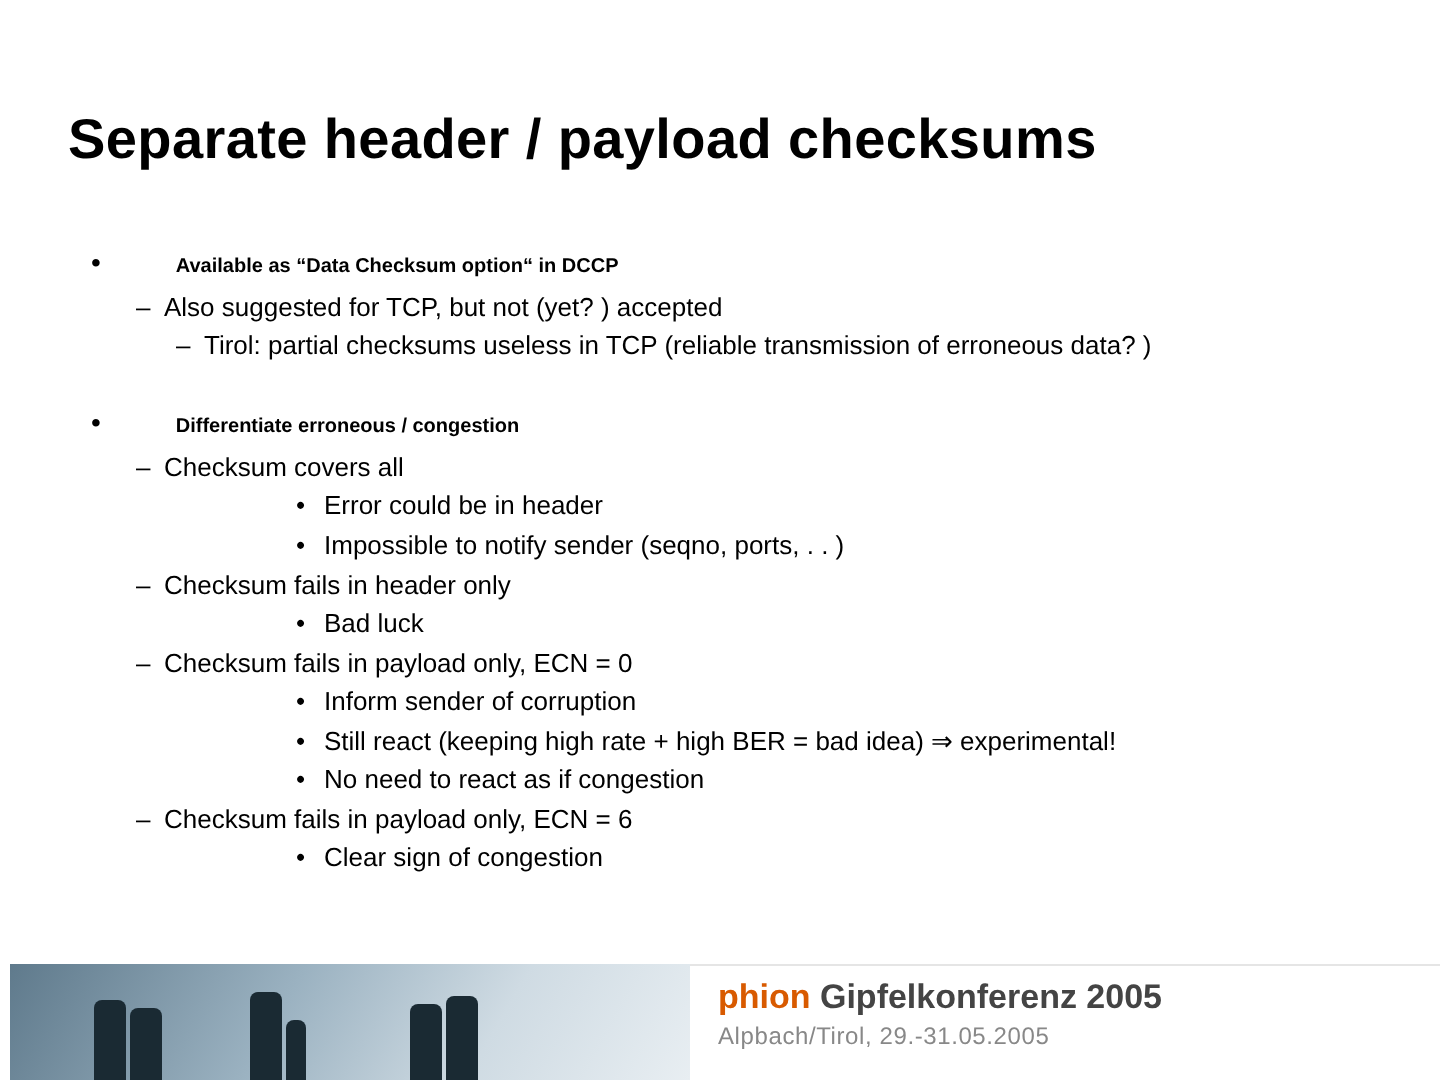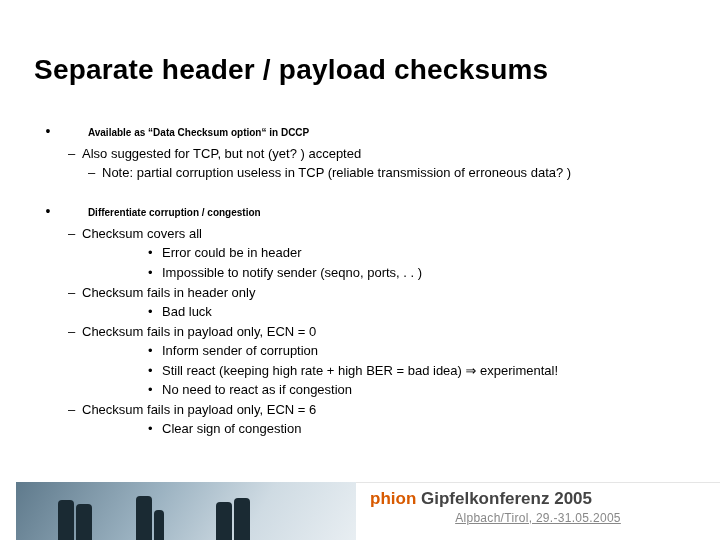--- a/index.html
+++ b/index.html
@@ -76,21 +76,21 @@
     margin-bottom: 2px;
   }
   .b2-wrap .dash {
     display: inline-block;
     width: 14px;
     text-indent: 0;
   }
   
   .footer {
     position: absolute;
-    left: 16px;
+    left: 5px;
     right: 0;
     bottom: 0;
     height: 58px;
     display: flex;
   }
   .footer-photo {
     flex: 0 0 340px;
     background: linear-gradient(120deg, #5f7a8c 0%, #9bb2c1 40%, #cfdbe3 70%, #e8eef2 100%);
     position: relative;
     overflow: hidden;
@@ -122,50 +122,49 @@
     color: #d85a00;
     font-weight: bold;
   }
   .conf-line1 .gipfel {
     color: #444;
   }
   .conf-line2 {
     font-size: 12px;
     color: #888;
     margin-top: 2px;
-    text-align: center;
+    text-align: left;
     letter-spacing: 0.3px;
-    text-decoration: underline;
   }
 </style>
 </head>
 <body>
 
 <div class="slide">
 
   <div class="title">Separate header / payload checksums</div>
 
   <div class="body">
 
     <div class="b1">
       <span class="dot">•</span>
       <span class="b1-text">Available as “Data Checksum option“ in DCCP</span>
     </div>
     <div class="b2">
       <span class="dash">–</span><span>Also suggested for TCP, but not (yet? ) accepted</span>
     </div>
     <div class="b2-wrap">
-      <span class="dash">–</span><span>Note: partial corruption useless in TCP (reliable transmission of erroneous data? )</span>
+      <span class="dash">–</span><span>Tirol: partial checksums useless in TCP (reliable transmission of erroneous data? )</span>
     </div>
 
     <div class="spacer"></div>
 
     <div class="b1">
       <span class="dot">•</span>
-      <span class="b1-text">Differentiate corruption / congestion</span>
+      <span class="b1-text">Differentiate erroneous / congestion</span>
     </div>
 
     <div class="b2"><span class="dash">–</span><span>Checksum covers all</span></div>
     <div class="b3"><span class="dot3">•</span><span>Error could be in header</span></div>
     <div class="b3"><span class="dot3">•</span><span>Impossible to notify sender (seqno, ports, . . )</span></div>
 
     <div class="b2"><span class="dash">–</span><span>Checksum fails in header only</span></div>
     <div class="b3"><span class="dot3">•</span><span>Bad luck</span></div>
 
     <div class="b2"><span class="dash">–</span><span>Checksum fails in payload only, ECN = 0</span></div>

